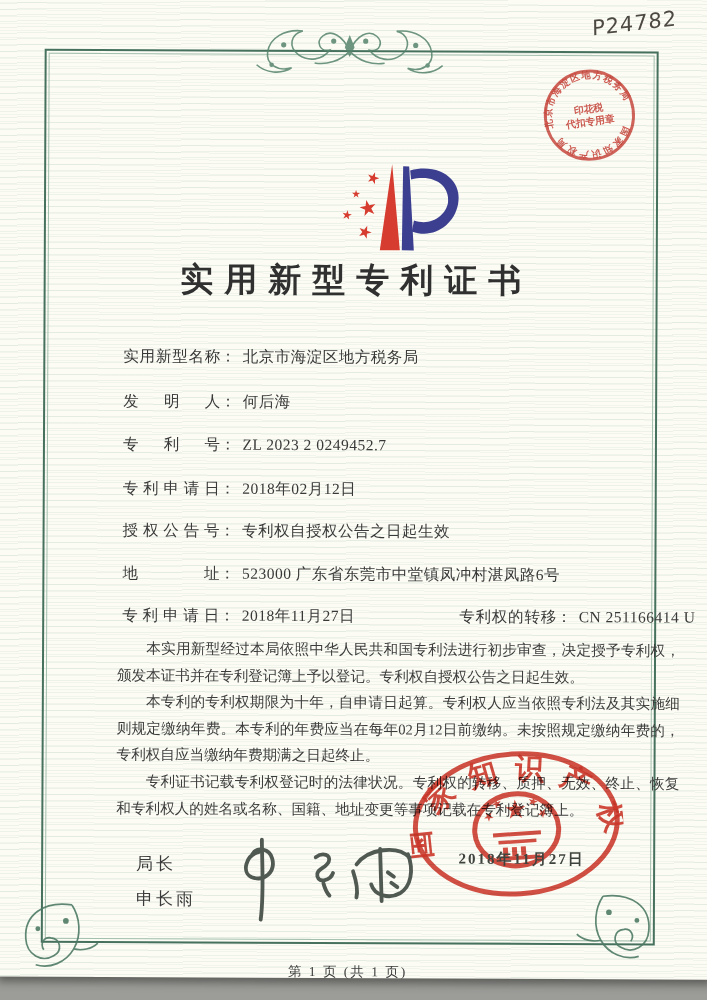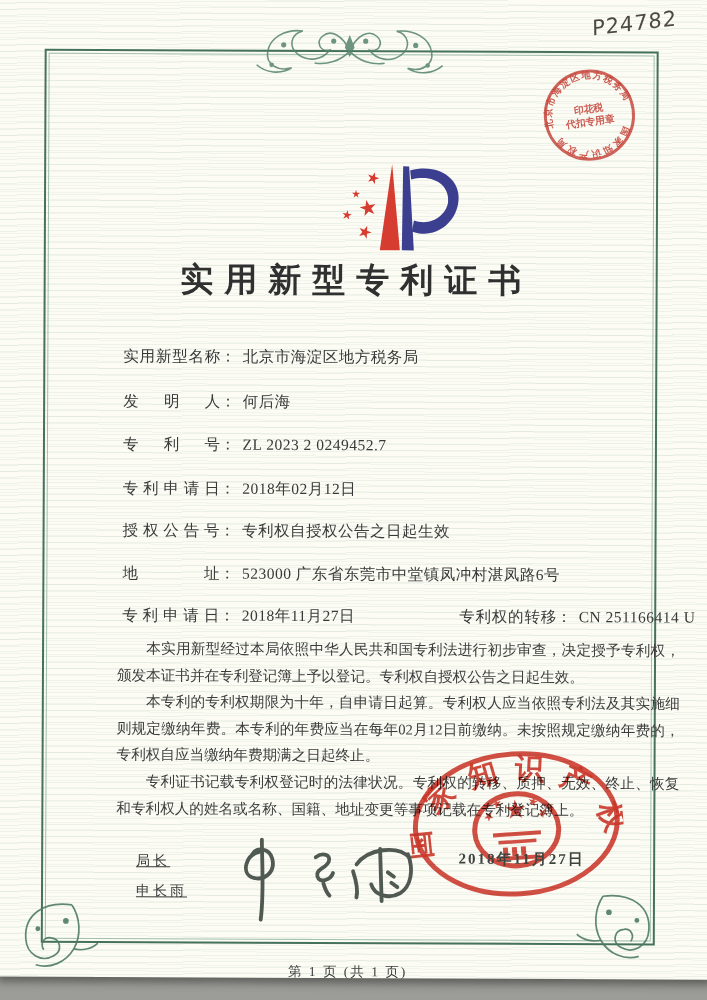--- a/index.html
+++ b/index.html
@@ -43,21 +43,21 @@
     vertical-align:bottom;
   }
   .fcolon{display:inline-block;}
   .fvalue{margin-left:7px;letter-spacing:.5px;}
   .pair2{position:absolute;left:337px;top:0;}
   .body-text{
     position:absolute;left:73px;top:584px;width:563px;
     font-size:14.6px;line-height:26.6px;color:#3c3c3c;text-align:justify;
   }
   .body-text p{margin:0;text-indent:2em;}
-  .director{position:absolute;left:93px;top:801px;font-size:14px;color:#3a3a3a;letter-spacing:3px;text-decoration:underline;}
+  .director{position:absolute;left:93px;top:801px;font-size:17px;color:#3a3a3a;letter-spacing:3px;}
   .director div{margin-bottom:12px;}
   .sig{position:absolute;left:183px;top:778px;}
   .seal{position:absolute;left:413px;top:755px;mix-blend-mode:multiply;transform:rotate(-4deg);}
   .seal-date{
     position:absolute;left:423px;top:857px;width:205px;text-align:center;
     font-size:15px;color:#3e433d;letter-spacing:2px;font-weight:bold;
   }
   .tax-stamp{position:absolute;left:541px;top:73px;mix-blend-mode:multiply;transform:rotate(-8deg);}
   .handnote{
     position:absolute;left:592px;top:18px;

